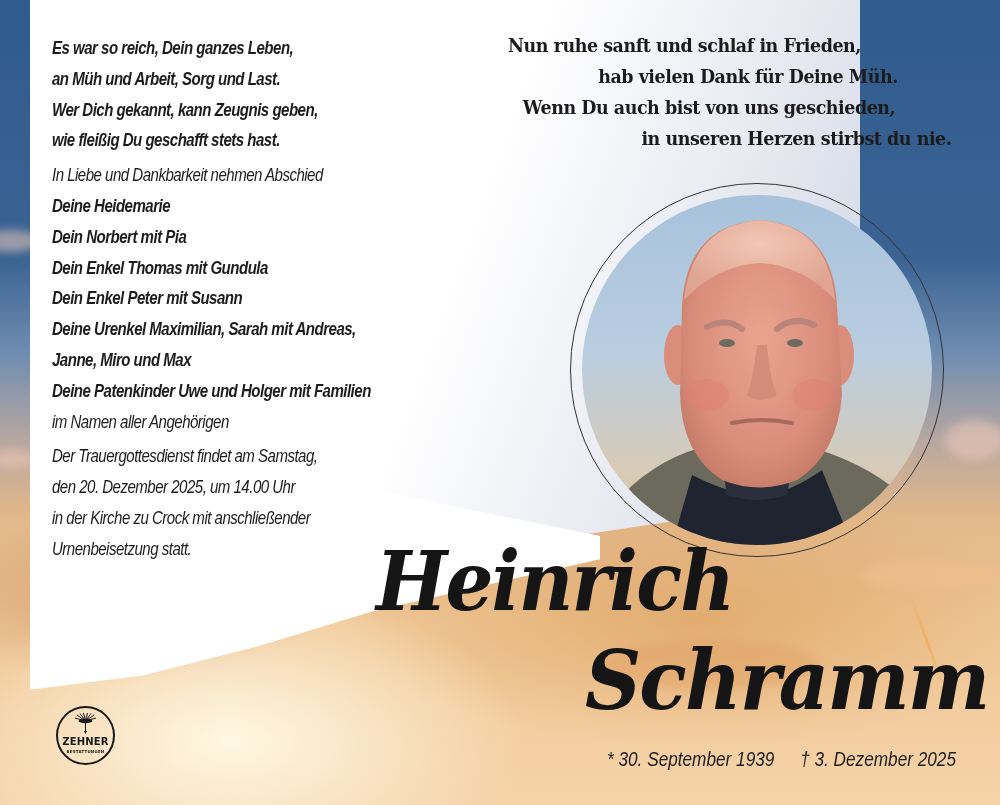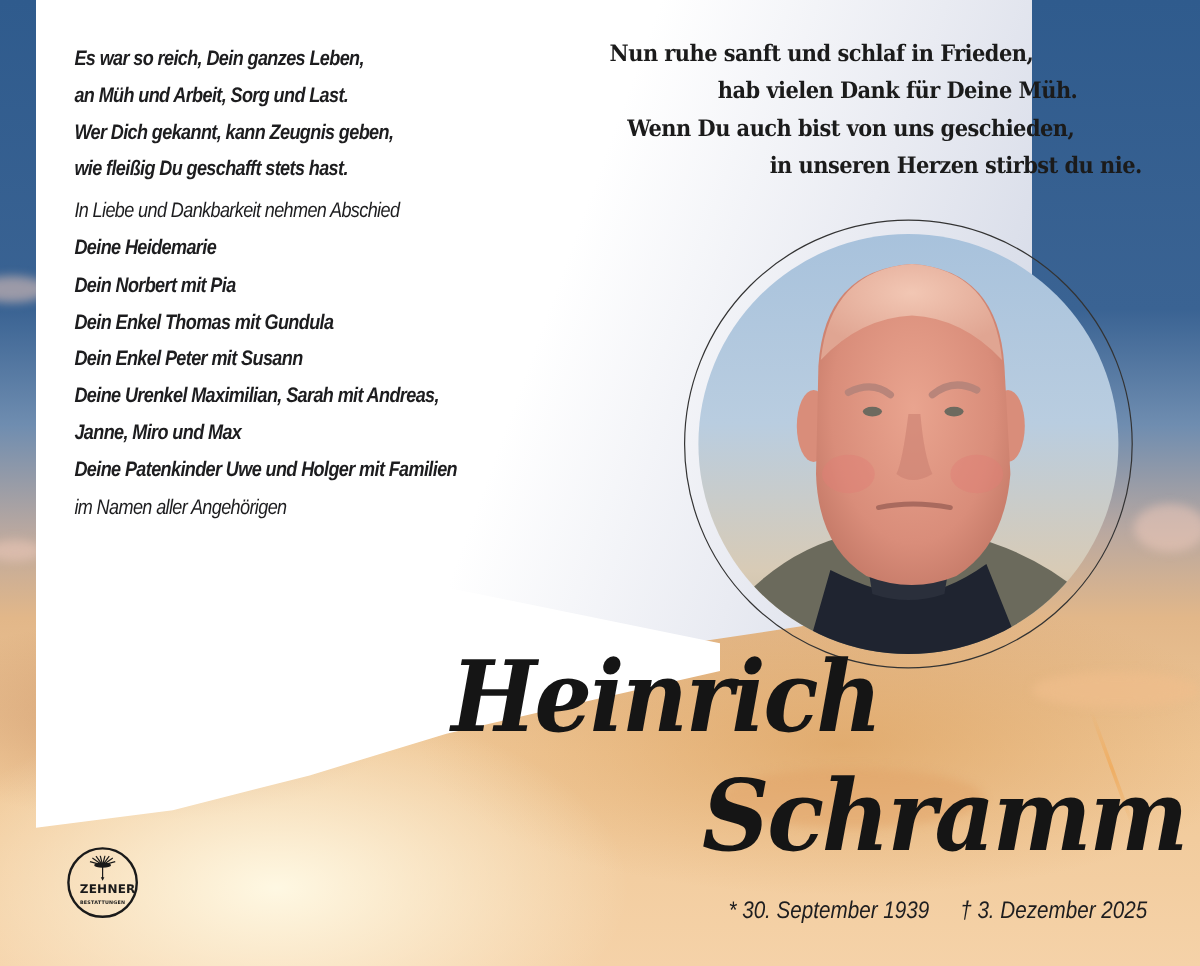--- a/index.html
+++ b/index.html
@@ -14,41 +14,41 @@
   .cloud { position:absolute; border-radius:50%; background:rgba(236,200,185,0.55); filter:blur(4px); }
   .panel { position:absolute; left:30px; top:0; width:830px; height:700px;
     background:linear-gradient(110deg, #ffffff 0%, #ffffff 48%, #e9ebf2 70%, #c8cfe0 100%);
     clip-path: polygon(0 0, 100% 0, 100% 73%, 92% 72%, 80% 74%, 66% 76.5%, 50% 82%, 35% 88%, 20% 92.5%, 0 93%);
     box-shadow: 0 0 0 1px rgba(0,0,0,0.02);
   }
   .panel-fold { position:absolute; left:30px; top:420px; width:570px; height:290px;
     background:#ffffff;
     clip-path: polygon(0 0, 100% 40%, 100% 48%, 82% 56%, 60% 66%, 40% 78%, 20% 88%, 0 93%);
   }
-  .text-col { position:absolute; left:62px; top:33px; width:420px; color:#1d1d1f;
+  .text-col { position:absolute; left:52px; top:33px; width:420px; color:#1d1d1f;
     font-family:"Liberation Sans Narrow","Liberation Sans", sans-serif; font-style:italic; }
   .line { font-size:17.5px; line-height:30.8px; white-space:nowrap; letter-spacing:-0.6px; transform:scaleX(0.86); transform-origin:left; }
   .bold { font-weight:bold; }
   .gap { height:4px; }
   .poem { position:absolute; left:508px; top:30px; width:450px; color:#1b1b1b;
     font-family:"DejaVu Serif", serif; font-weight:bold; }
   .poem .pl { font-size:19px; line-height:31px; white-space:nowrap; letter-spacing:-0.5px; transform:scaleX(0.92); transform-origin:left; }
   .photo-ring { position:absolute; left:570px; top:183px; width:374px; height:374px; border-radius:50%;
     border:1.5px solid #333; box-sizing:border-box; }
   .photo { position:absolute; left:582px; top:195px; width:350px; height:350px; border-radius:50%; overflow:hidden;
     background:linear-gradient(180deg, #a8c2dc 0%, #b9cde0 45%, #d8cbb6 80%, #c9b89a 100%); }
   .name { position:absolute; color:#151515; font-family:"DejaVu Serif", serif; font-style:italic; font-weight:bold; white-space:nowrap; }
   .name.first { left:376px; top:533px; font-size:82px; letter-spacing:-2px; transform:scaleX(0.92); transform-origin:left; }
   .name.last { left:585px; top:632px; font-size:82px; letter-spacing:-2px; transform:scaleX(0.95); transform-origin:left; }
   .dates { position:absolute; left:607px; top:748px; color:#1d1d1f; font-family:"Liberation Sans", sans-serif; font-style:italic;
     font-size:20px; white-space:nowrap; transform:scaleX(0.86); transform-origin:left; }
   .dates span { display:inline-block; }
   .dates .sep { width:30px; }
   .logo { position:absolute; left:56px; top:706px; width:59px; height:59px; border-radius:50%; border:2px solid #1a1a1a; box-sizing:border-box; }
-  .logo .brand { position:absolute; left:0; right:0; top:28px; text-align:right; font-family:"DejaVu Sans", sans-serif; font-weight:bold; font-size:10px; letter-spacing:0.2px; color:#1a1a1a; }
+  .logo .brand { position:absolute; left:0; right:0; top:28px; text-align:center; font-family:"DejaVu Sans", sans-serif; font-weight:bold; font-size:10px; letter-spacing:0.2px; color:#1a1a1a; }
   .logo .sub { position:absolute; left:0; right:0; top:41px; text-align:center; font-family:"DejaVu Sans", sans-serif; font-weight:bold; font-size:4px; color:#1a1a1a; letter-spacing:0.2px; }
   .logo svg { position:absolute; left:16px; top:5px; }
   .ray { position:absolute; left:925px; top:590px; width:3px; height:100px; background:linear-gradient(180deg, rgba(240,170,90,0), rgba(240,170,90,0.8), rgba(240,170,90,0)); transform:rotate(-20deg); }
 </style>
 </head>
 <body>
 
 <div class="canvas">
   <div class="cloud" style="left:-20px;top:230px;width:60px;height:22px;"></div>
   <div class="cloud" style="left:-10px;top:450px;width:45px;height:18px;"></div>
@@ -73,20 +73,26 @@
       <div class="line bold">Deine Heidemarie</div>
       <div class="line bold">Dein Norbert mit Pia</div>
       <div class="line bold">Dein Enkel Thomas mit Gundula</div>
       <div class="line bold">Dein Enkel Peter mit Susann</div>
       <div class="line bold">Deine Urenkel Maximilian, Sarah mit Andreas,</div>
       <div class="line bold">Janne, Miro und Max</div>
       <div class="line bold">Deine Patenkinder Uwe und Holger mit Familien</div>
       <div class="line">im Namen aller Angehörigen</div>
     </div>
     <div class="gap"></div>
+    <div>
+      <div class="line">Der Trauergottesdienst findet am Samstag,</div>
+      <div class="line">den 20. Dezember 2025, um 14.00 Uhr</div>
+      <div class="line">in der Kirche zu Crock mit anschließender</div>
+      <div class="line">Urnenbeisetzung statt.</div>
+    </div>
     <div class="gap"></div>
   </div>
 
   <div class="poem">
     <div class="pl" style="padding-left:0px;">Nun ruhe sanft und schlaf in Frieden,</div>
     <div class="pl" style="padding-left:98px;">hab vielen Dank für Deine Müh.</div>
     <div class="pl" style="padding-left:16px;">Wenn Du auch bist von uns geschieden,</div>
     <div class="pl" style="padding-left:145px;">in unseren Herzen stirbst du nie.</div>
   </div>
 

